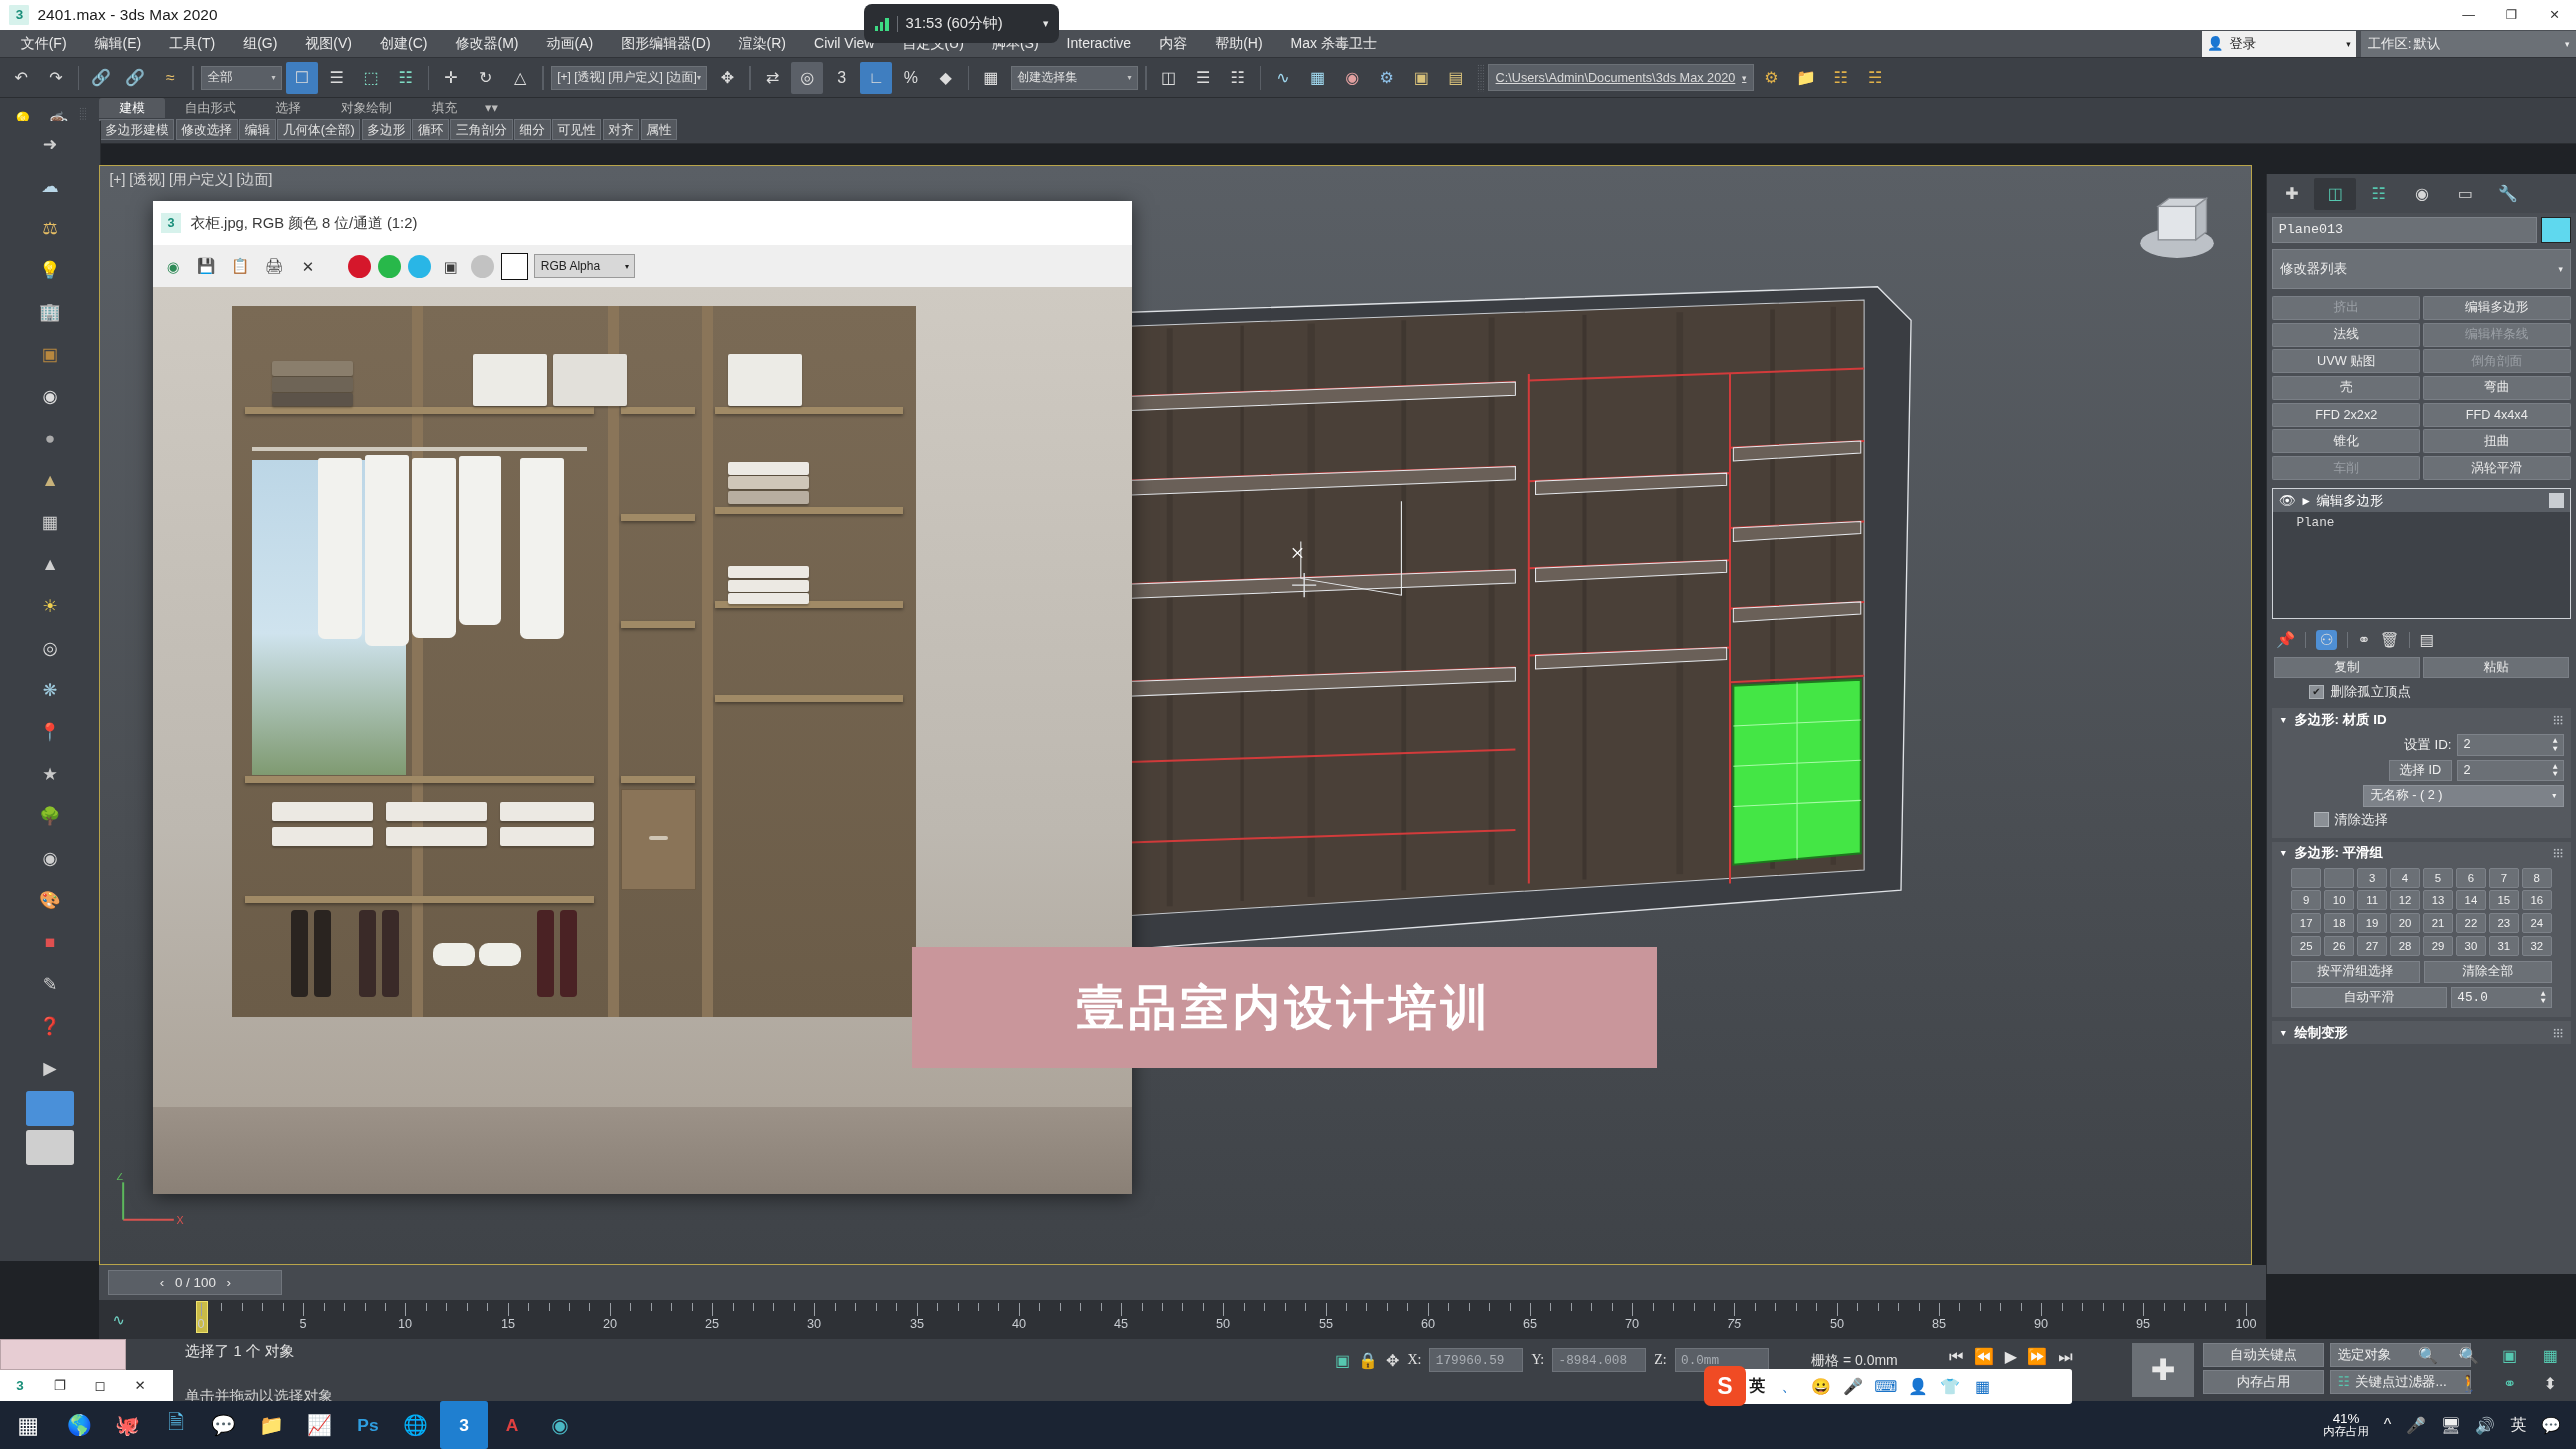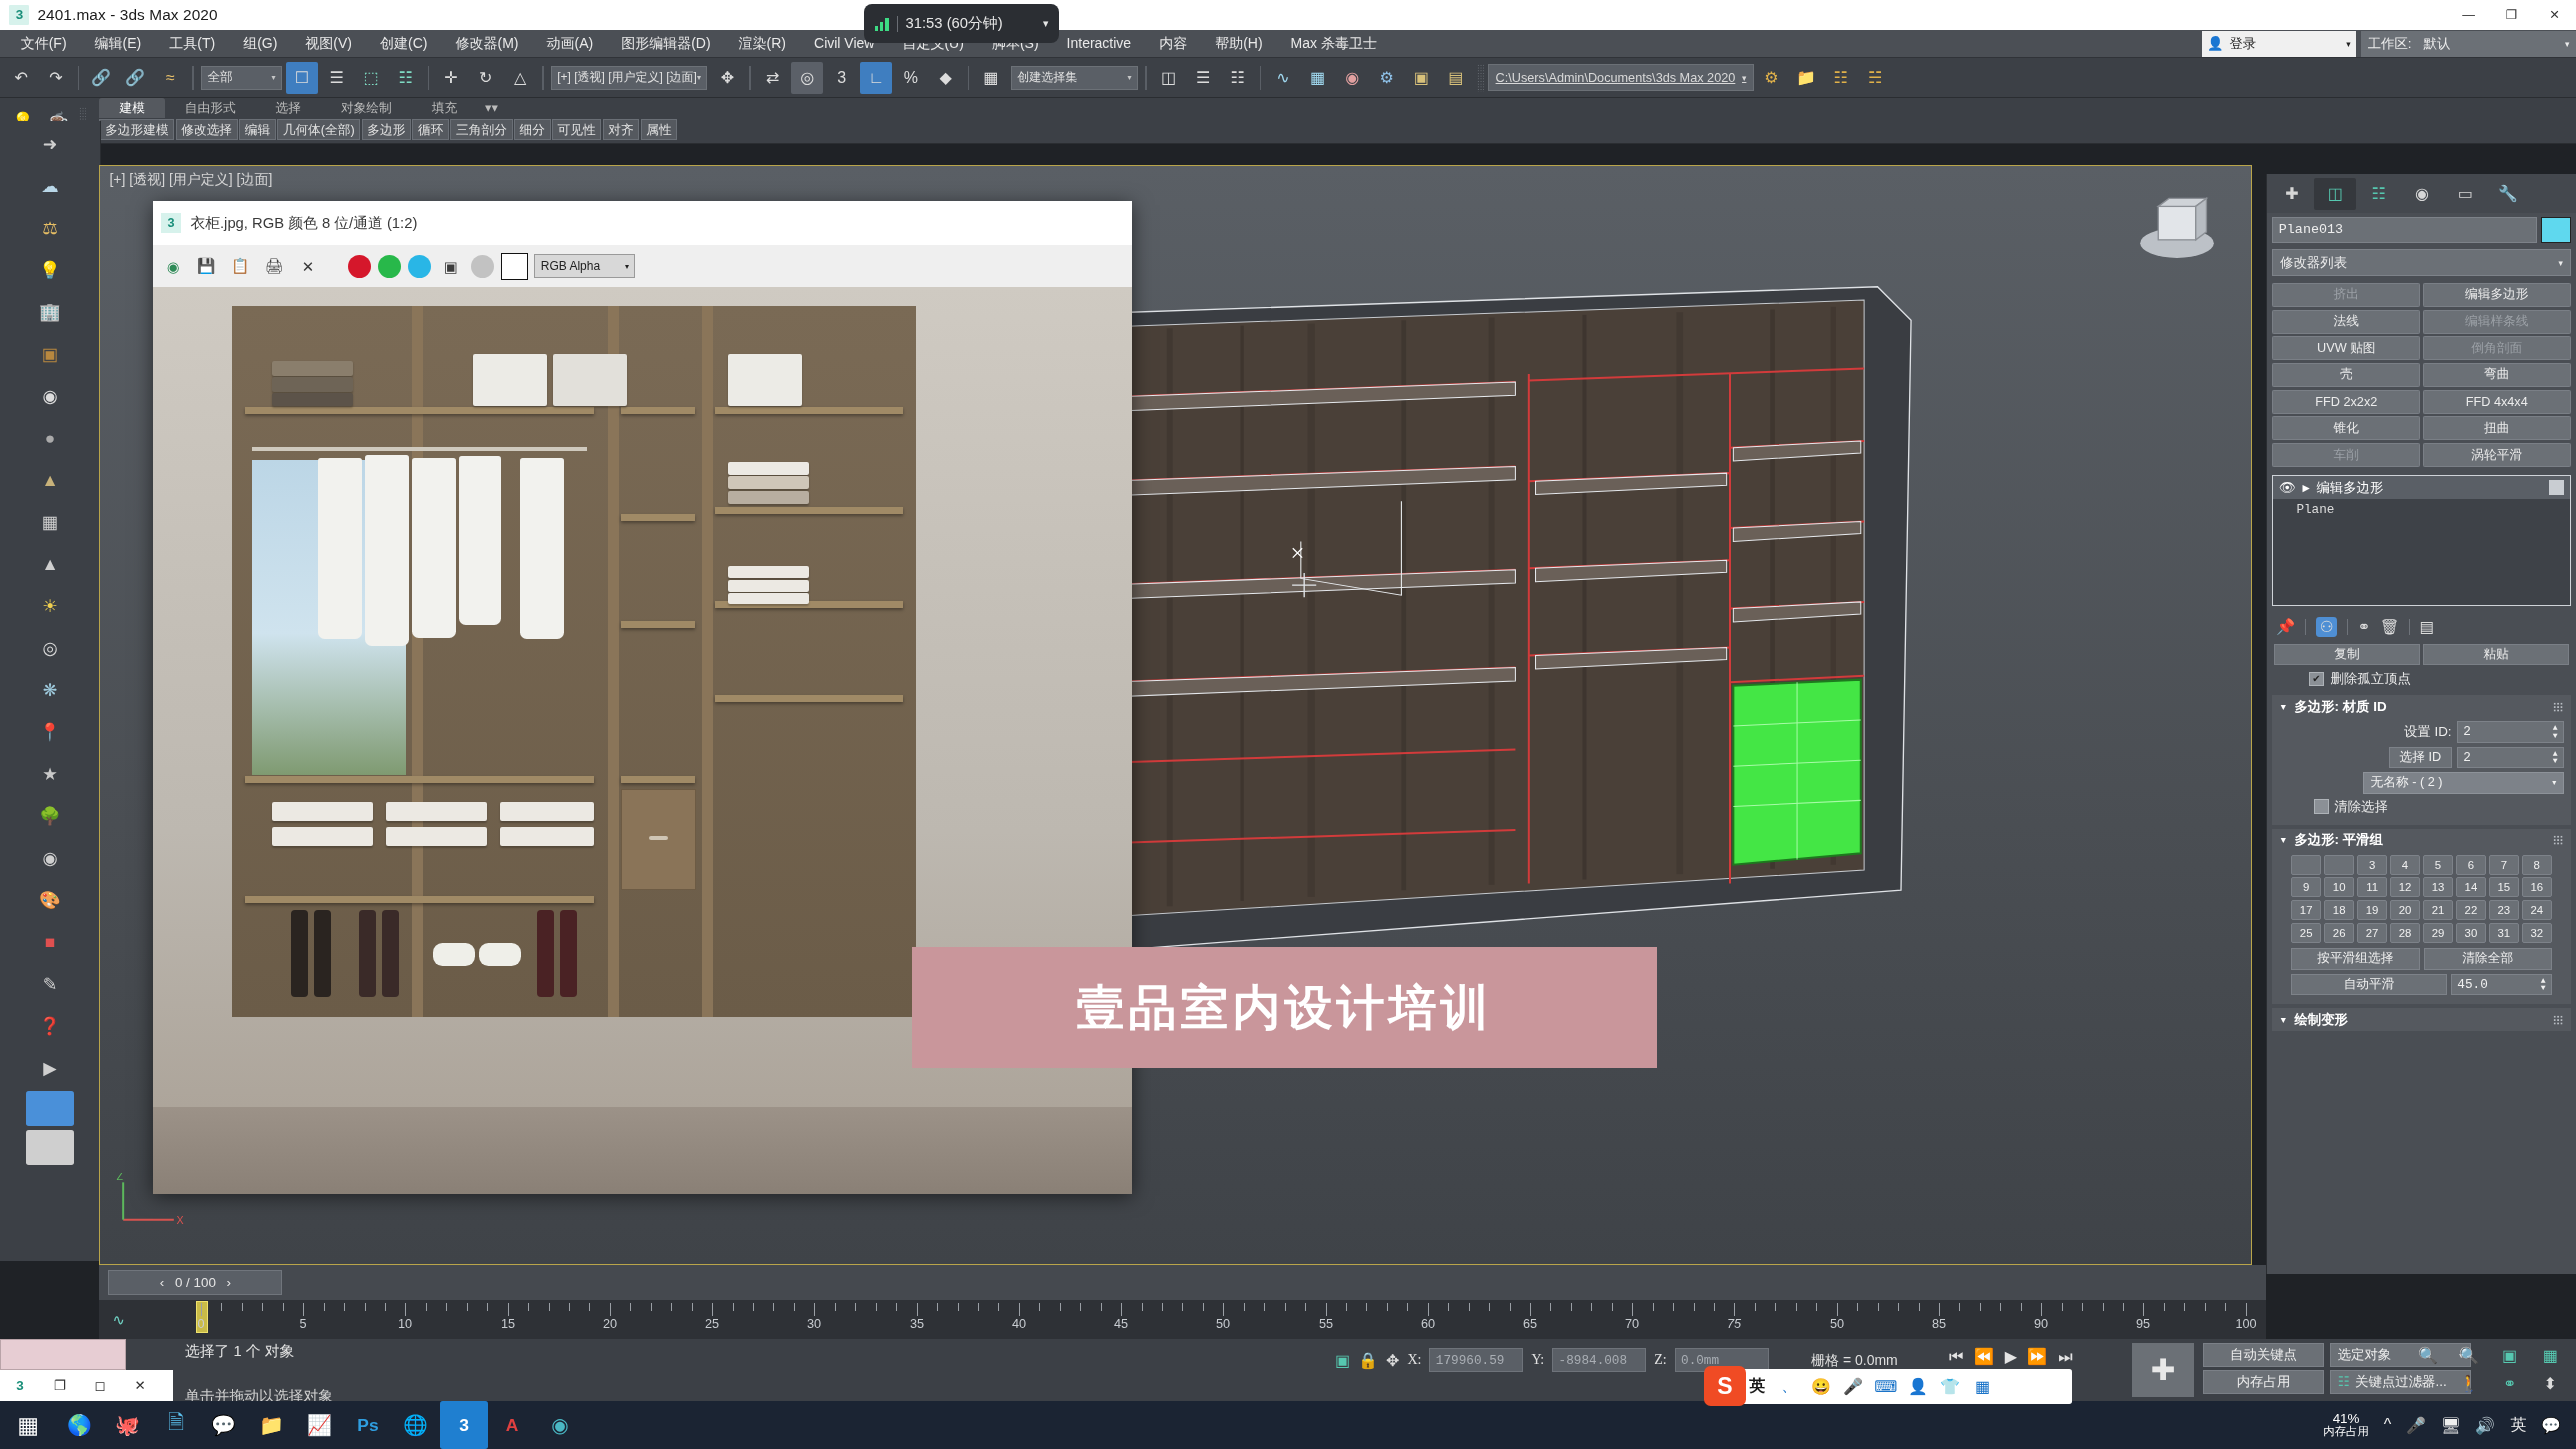--- a/index.html
+++ b/index.html
@@ -128,21 +128,21 @@
   .cp-tabs { height:39px; display:flex; align-items:center; gap:1.3px; padding-left:4px;
              background:#44484e; }
   .cp-tab { width:42px; height:32px; display:flex; align-items:center; justify-content:center;
             font-size:16px; color:#d6d6d6; border-radius:2px; }
   .cp-tab.active { background:#35383d; }
   .cp-namerow { display:flex; align-items:center; padding:4px 5.4px; gap:4px; }
   .cp-name { flex:1; height:25.5px; background:#6b7076; border:0.7px solid #7d8289;
              color:#eee; font-size:13.4px; display:flex; align-items:center; padding:0 5.4px;
              font-family:"Liberation Mono", monospace; }
   .cp-color { width:29.5px; height:25.5px; background:#5fd8ee; border:0.7px solid #222; }
-  .cp-modlist { margin:2.7px 5.4px 4px; height:27px; background:#6b7076; border:0.7px solid #7d8289;
+  .cp-modlist { margin:2.7px 5.4px 4px; height:40px; background:#6b7076; border:0.7px solid #7d8289;
                 color:#ececec; font-size:13.4px; display:flex; align-items:center; padding:0 6.7px; }
   .cp-modlist .arr { margin-left:auto; font-size:8.7px; }
   .modgrid { display:grid; grid-template-columns:1fr 1fr; gap:2.7px; padding:2.7px 5.4px; }
   .modbtn { height:24px; background:#6b7076; border:0.7px solid #7a7f86; color:#ececec;
             font-size:12.7px; display:flex; align-items:center; justify-content:center; border-radius:1.3px; }
   .modbtn.dim { color:#9ba0a6; }
   .stack { margin:5.4px; height:131px; background:#3e4248; border:1.3px solid #cfd3d8; }
   .stack-row { height:23px; display:flex; align-items:center; padding:0 5.4px; gap:6.7px;
                background:#5a5f66; color:#fff; font-size:13.4px; }
   .stack-row .sq { width:14.8px;height:14.8px;background:#c9cdd2;margin-left:auto; }
@@ -315,21 +315,21 @@
     <div class="menu-item">Max 杀毒卫士</div>
   </div>
 
   <div class="loginbox">
     <span style="margin-right:5.4px">👤</span>
     <span>登录</span>
     <span style="margin-left:auto;font-size:8.7px">▾</span>
   </div>
   <div class="wsbox">
     <span>工作区:</span>
-    <span style="margin-left:12px">默认</span>
+    <span style="margin-left:2px">默认</span>
     <span style="margin-left:auto;font-size:8.7px">▾</span>
   </div>
 
   <div class="maintoolbar">
     <div class="tbtn">↶</div>
     <div class="tbtn">↷</div>
     <div class="tsep"></div>
     <div class="tbtn" style="color:#e8e8e8">🔗</div>
     <div class="tbtn" style="color:#7fdcc4">🔗</div>
     <div class="tbtn" style="color:#e8c06a">≈</div>

